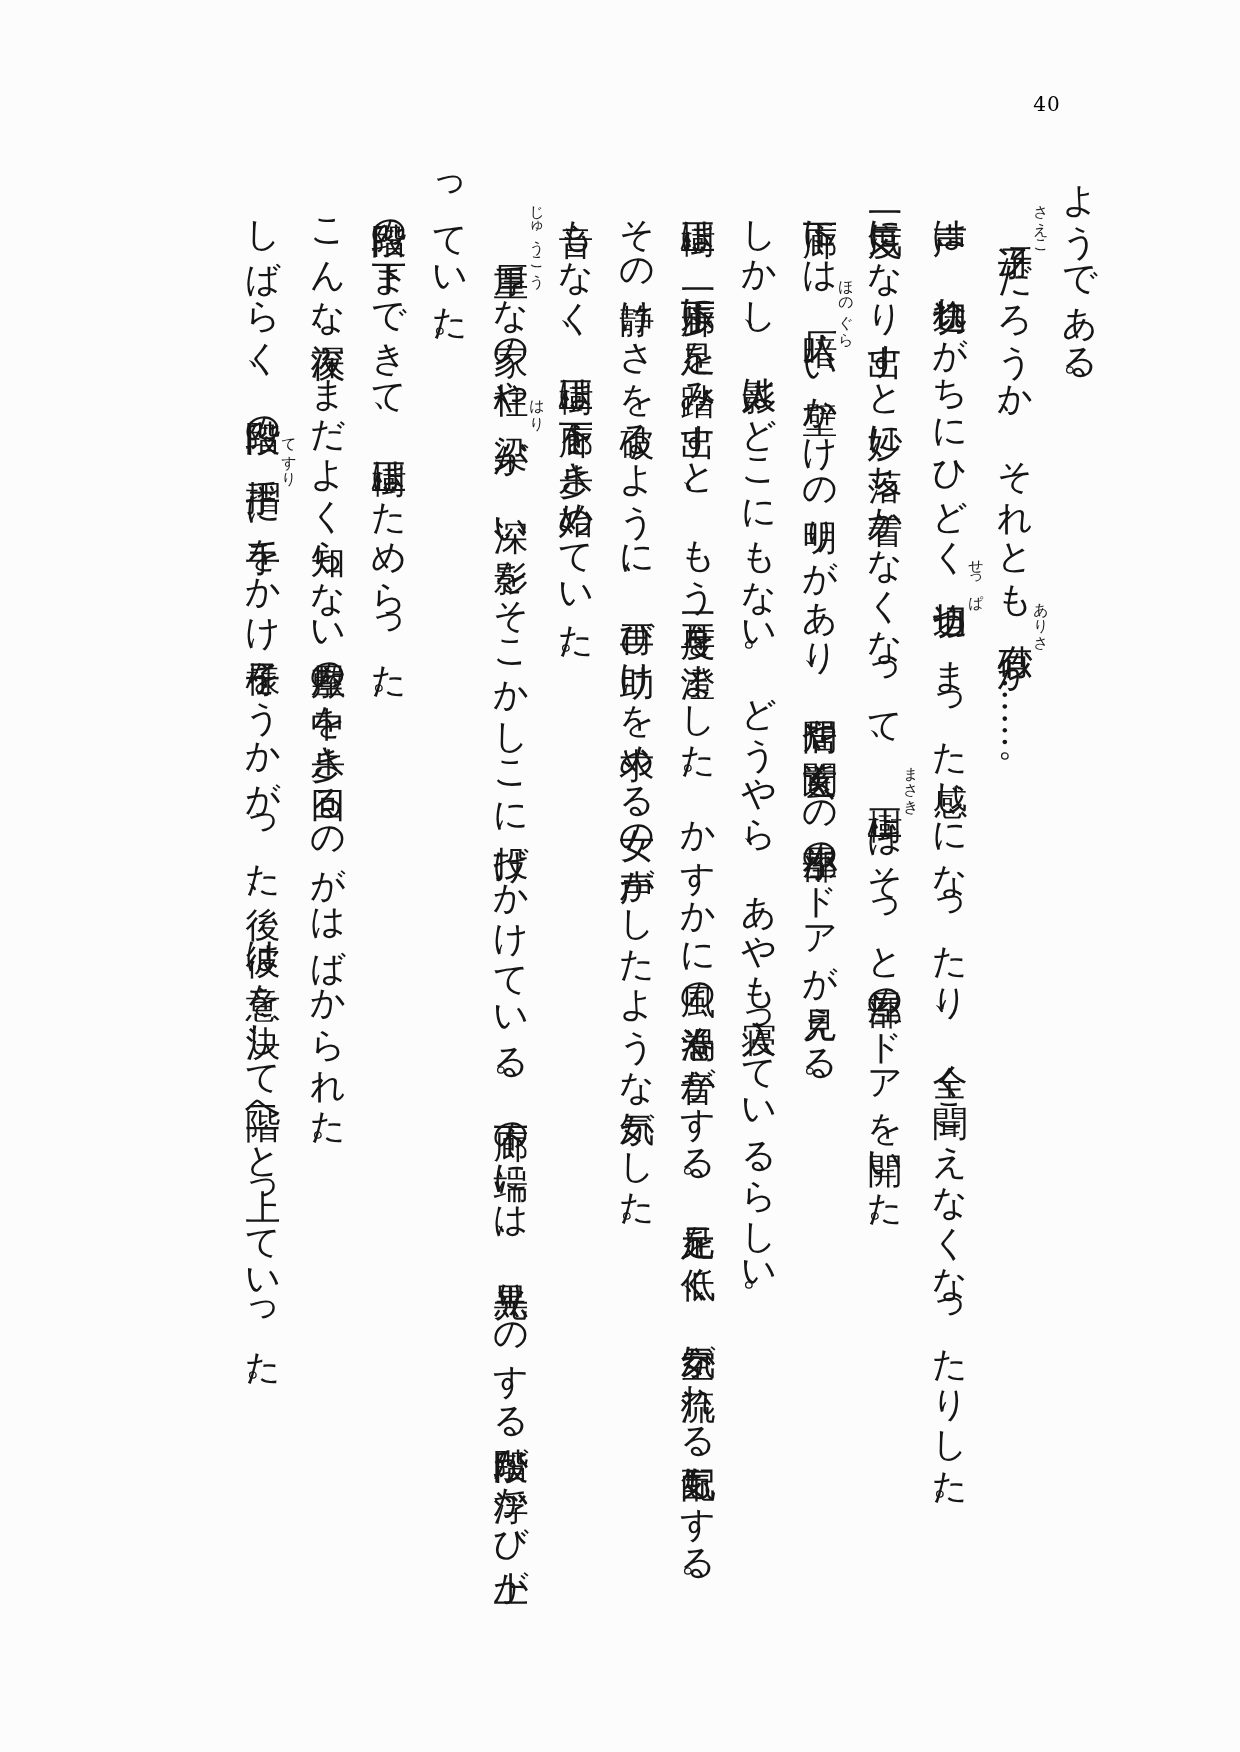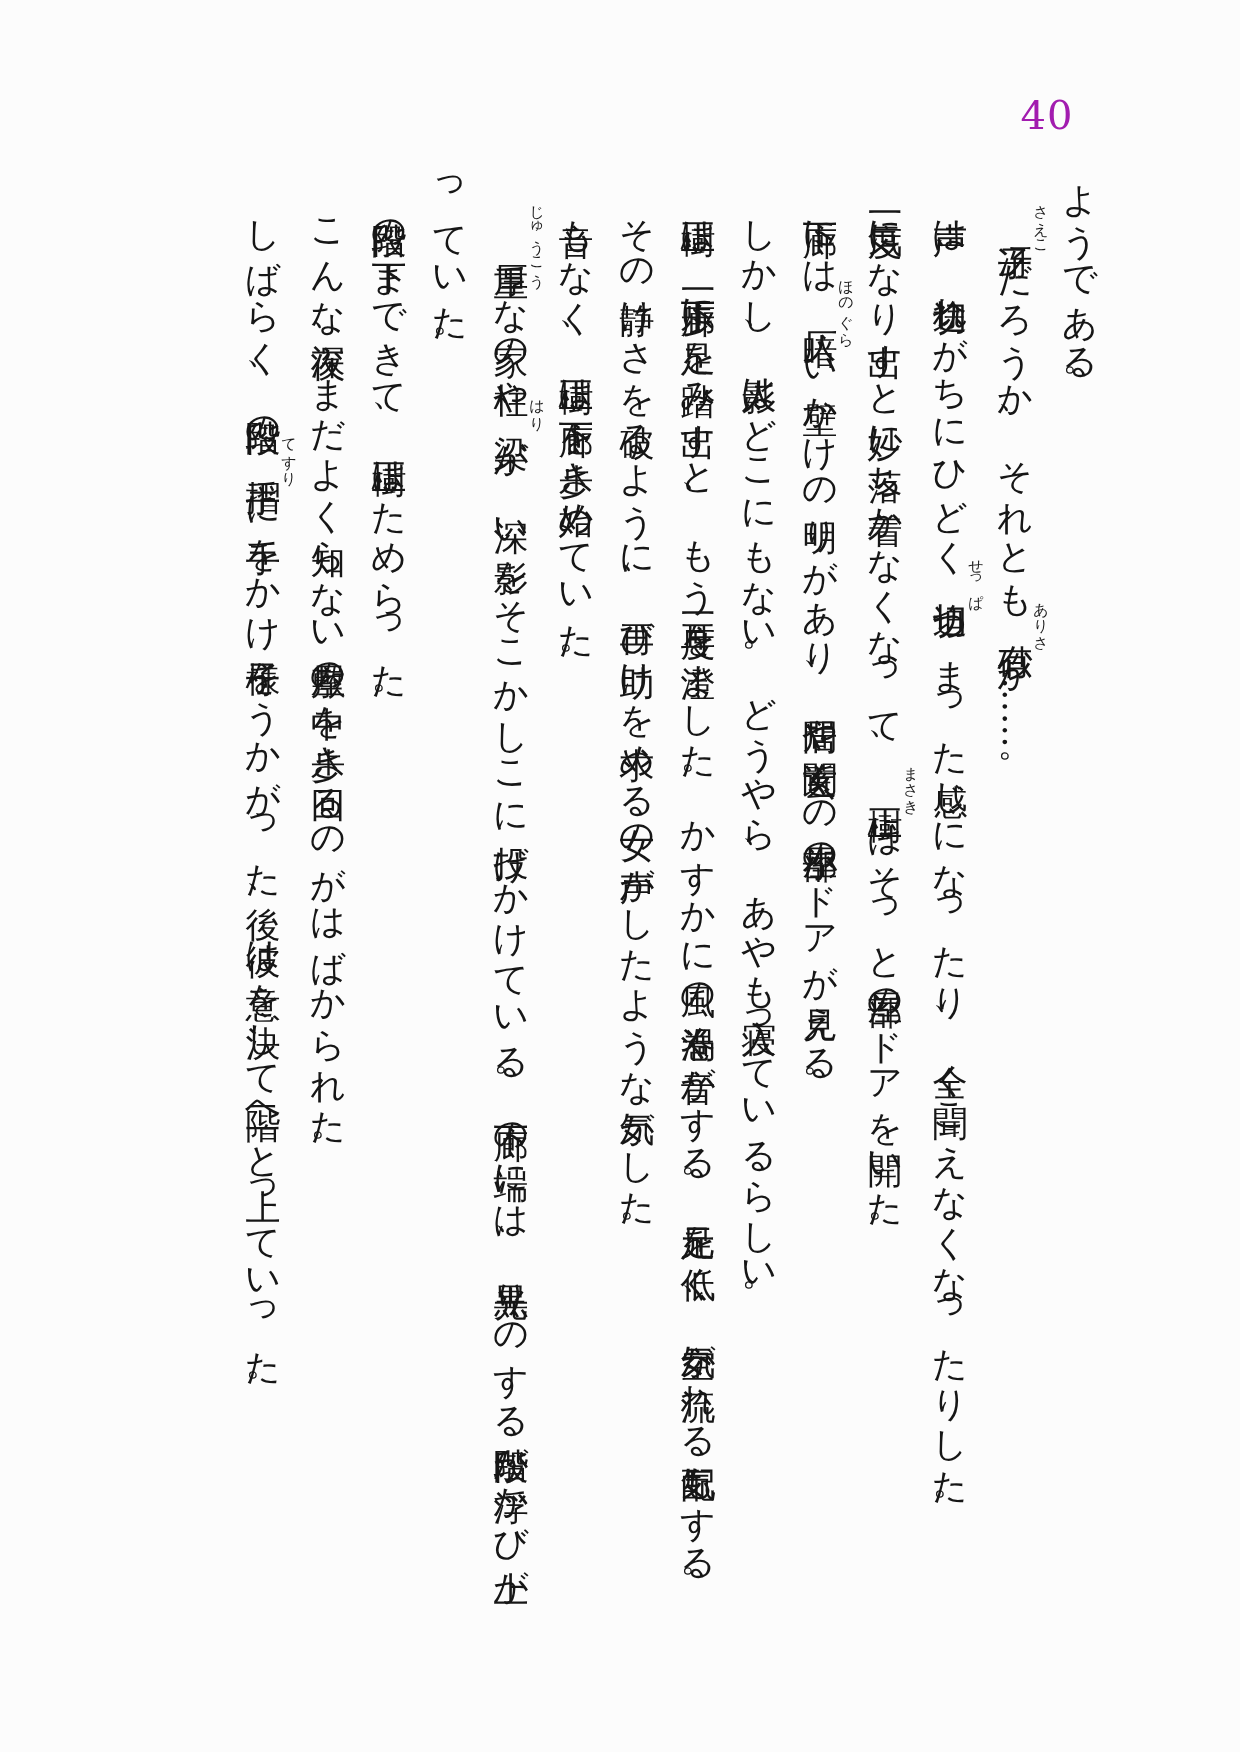--- a/index.html
+++ b/index.html
@@ -14,23 +14,23 @@
     background: #fcfcfc;
     color: #161616;
     font-family: "DejaVu Serif", "Liberation Serif", serif;
   }
   .page-number {
     position: absolute;
     top: 92px;
     left: 1011px;
     width: 72px;
     text-align: center;
-    font-size: 40px;
+    font-size: 20px;
     letter-spacing: 1px;
-    color: #a21caf;
+    color: #000000;
   }
   .text-block {
     position: absolute;
     top: 160px;
     right: 130px;
     height: 1460px;
     writing-mode: vertical-rl;
     -webkit-writing-mode: vertical-rl;
     font-size: 35px;
     line-height: 61px;

